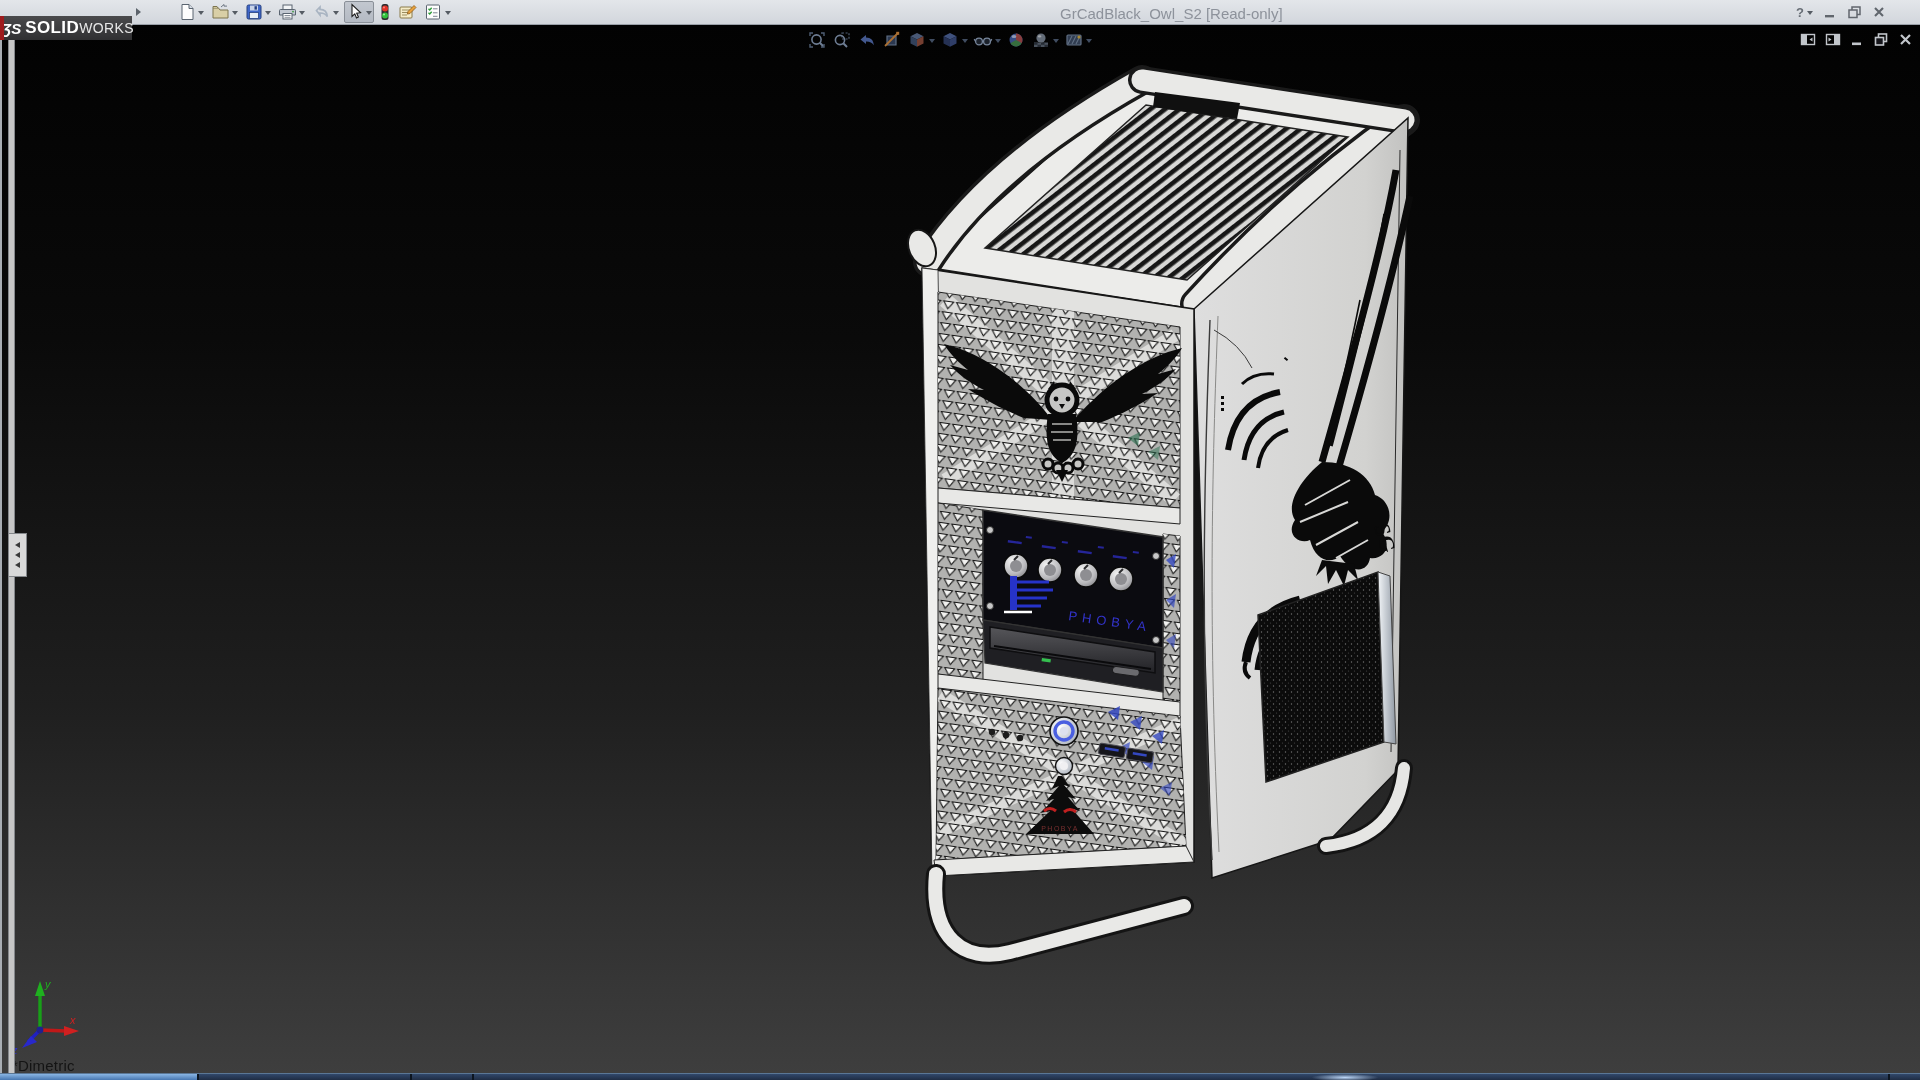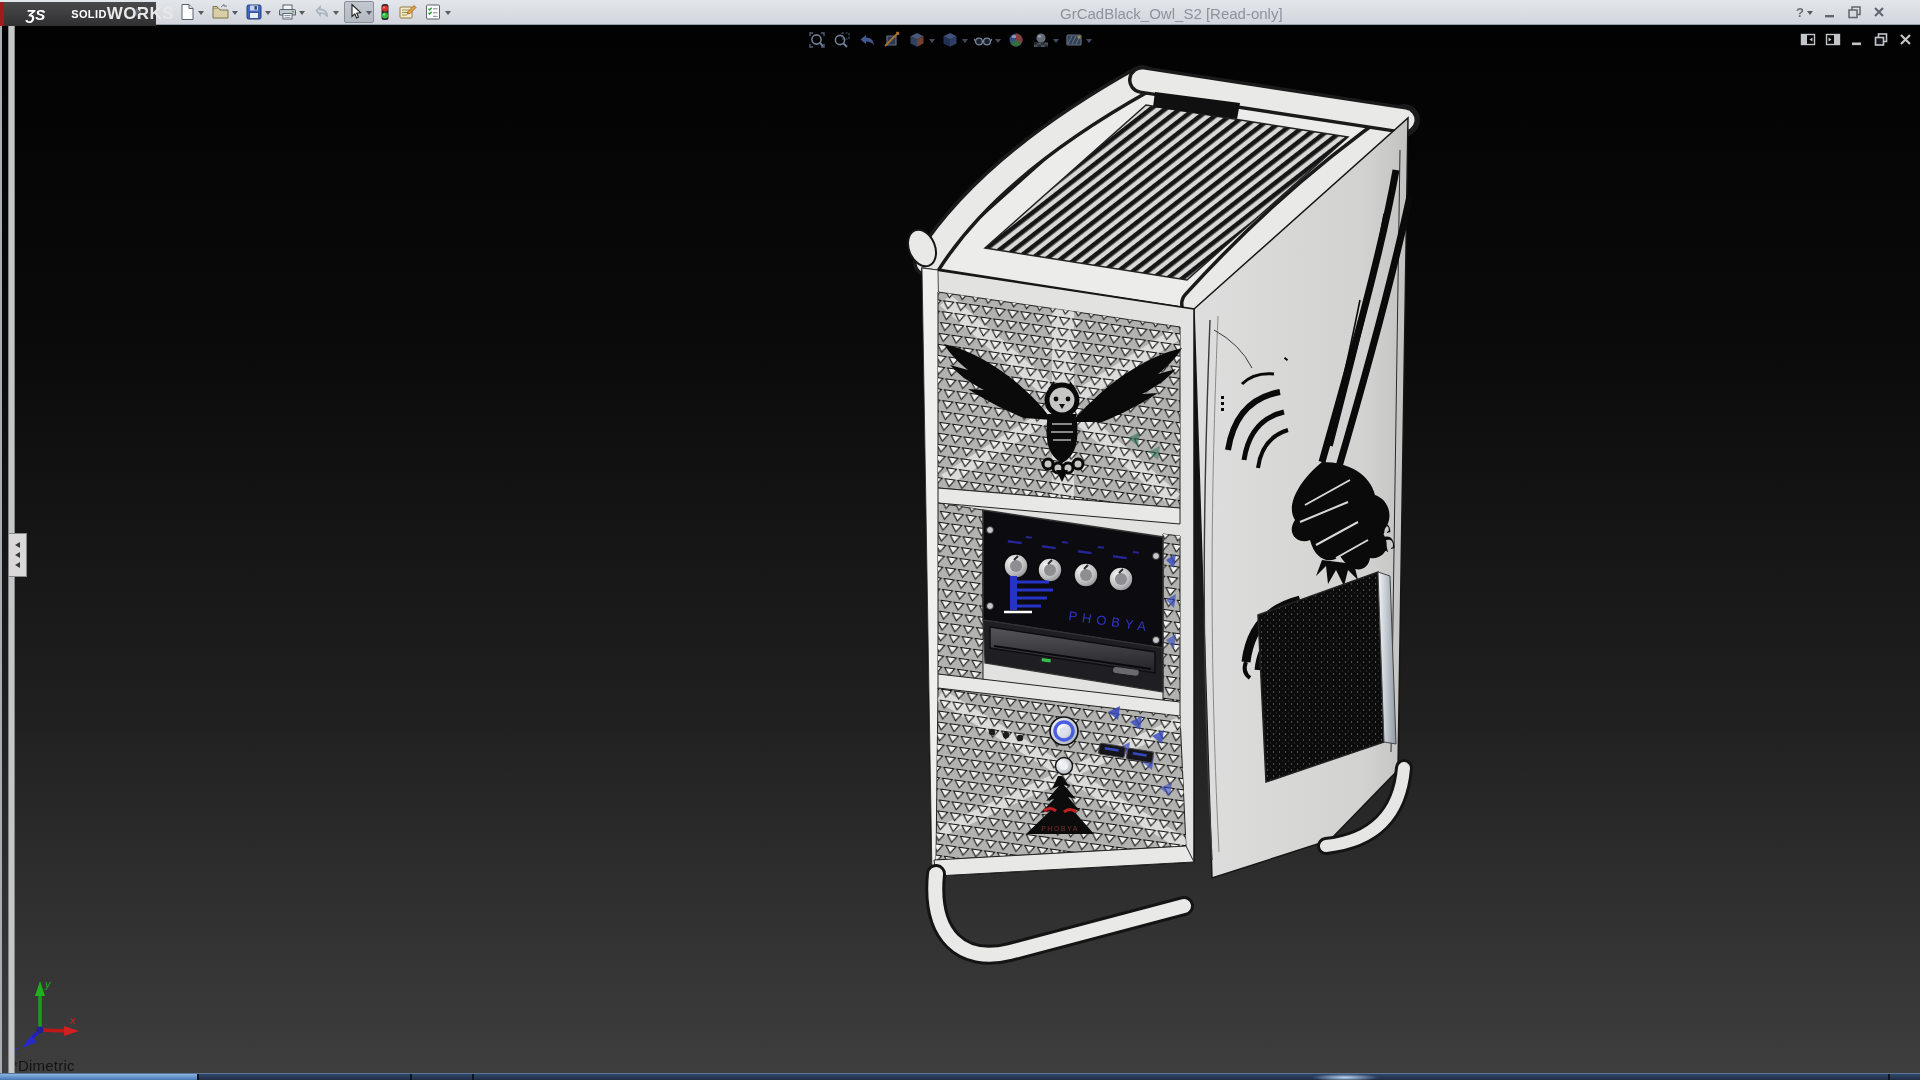--- a/index.html
+++ b/index.html
@@ -1,25 +1,25 @@
 <!DOCTYPE html>
 <html><head>
 <meta charset="utf-8">
 <style>
   html,body{margin:0;padding:0;width:1920px;height:1080px;overflow:hidden;background:#000;
     font-family:"Liberation Sans", sans-serif;-webkit-font-smoothing:antialiased;}
   
   .titlebar{position:absolute;left:0;top:0;width:1920px;height:24px;
     background:linear-gradient(#e3e6ea,#d2d6dc);border-bottom:1px solid #9aa0a8;z-index:60;}
-  .logo-block{position:absolute;left:0;top:2px;width:156px;height:24px;background:linear-gradient(#4a4a4c,#303032);
-    display:flex;align-items:center;padding-left:26px;box-sizing:border-box;}
+  .logo-block{position:absolute;left:0;top:16px;width:132px;height:24px;background:linear-gradient(#4a4a4c,#303032);
+    display:flex;align-items:center;padding-left:2px;box-sizing:border-box;}
   .logo-accent{position:absolute;left:0;top:0;width:4px;height:24px;background:#9e1c1e;}
   .logo-glyph{color:#fff;font-weight:bold;font-style:italic;font-size:15px;margin-right:4px;}
-  .logo-solid{color:#fff;font-weight:bold;font-size:11px;letter-spacing:.4px;margin-left:22px;}
-  .logo-works{color:#e8e8e8;font-weight:bold;font-size:17px;letter-spacing:.4px;}
+  .logo-solid{color:#fff;font-weight:bold;font-size:17px;letter-spacing:.4px;}
+  .logo-works{color:#e8e8e8;font-weight:normal;font-size:14px;letter-spacing:.4px;}
   .menu-expander{position:absolute;left:134px;top:4px;width:12px;height:16px;display:flex;align-items:center;justify-content:center;}
   .menu-expander .tri-r{width:0;height:0;border:4px solid transparent;border-left:5px solid #5c636b;}
   .main-toolbar{position:absolute;left:176px;top:2px;height:20px;display:flex;align-items:center;gap:3px;}
   .tbtn{height:20px;display:flex;align-items:center;gap:1px;padding:0 1px;border:1px solid transparent;}
   .tbtn svg{display:block}
   .tbtn.pressed{background:linear-gradient(#c2c7cf,#b4bac3);border:1px solid #8a9098;border-radius:2px;}
   .dd{width:0;height:0;border:3px solid transparent;border-top:4px solid #555b63;margin-left:1px;margin-top:4px;}
   .title-text{position:absolute;left:1060px;top:5px;font-size:15px;color:#8d929b;white-space:nowrap;}
   .win-controls{position:absolute;left:1796px;top:2px;height:20px;display:flex;align-items:center;gap:10px;}
   .win-controls .help{font-size:13px;font-weight:bold;color:#686e76;}

